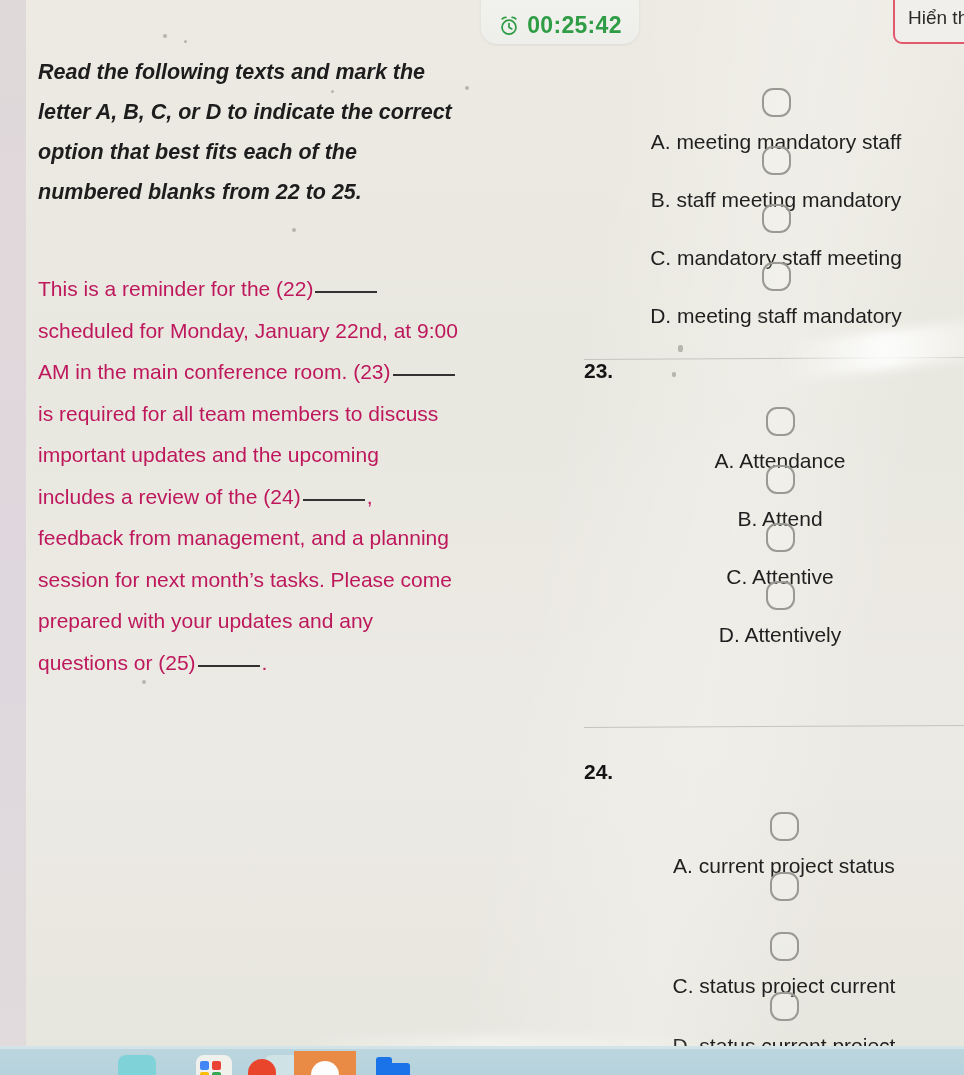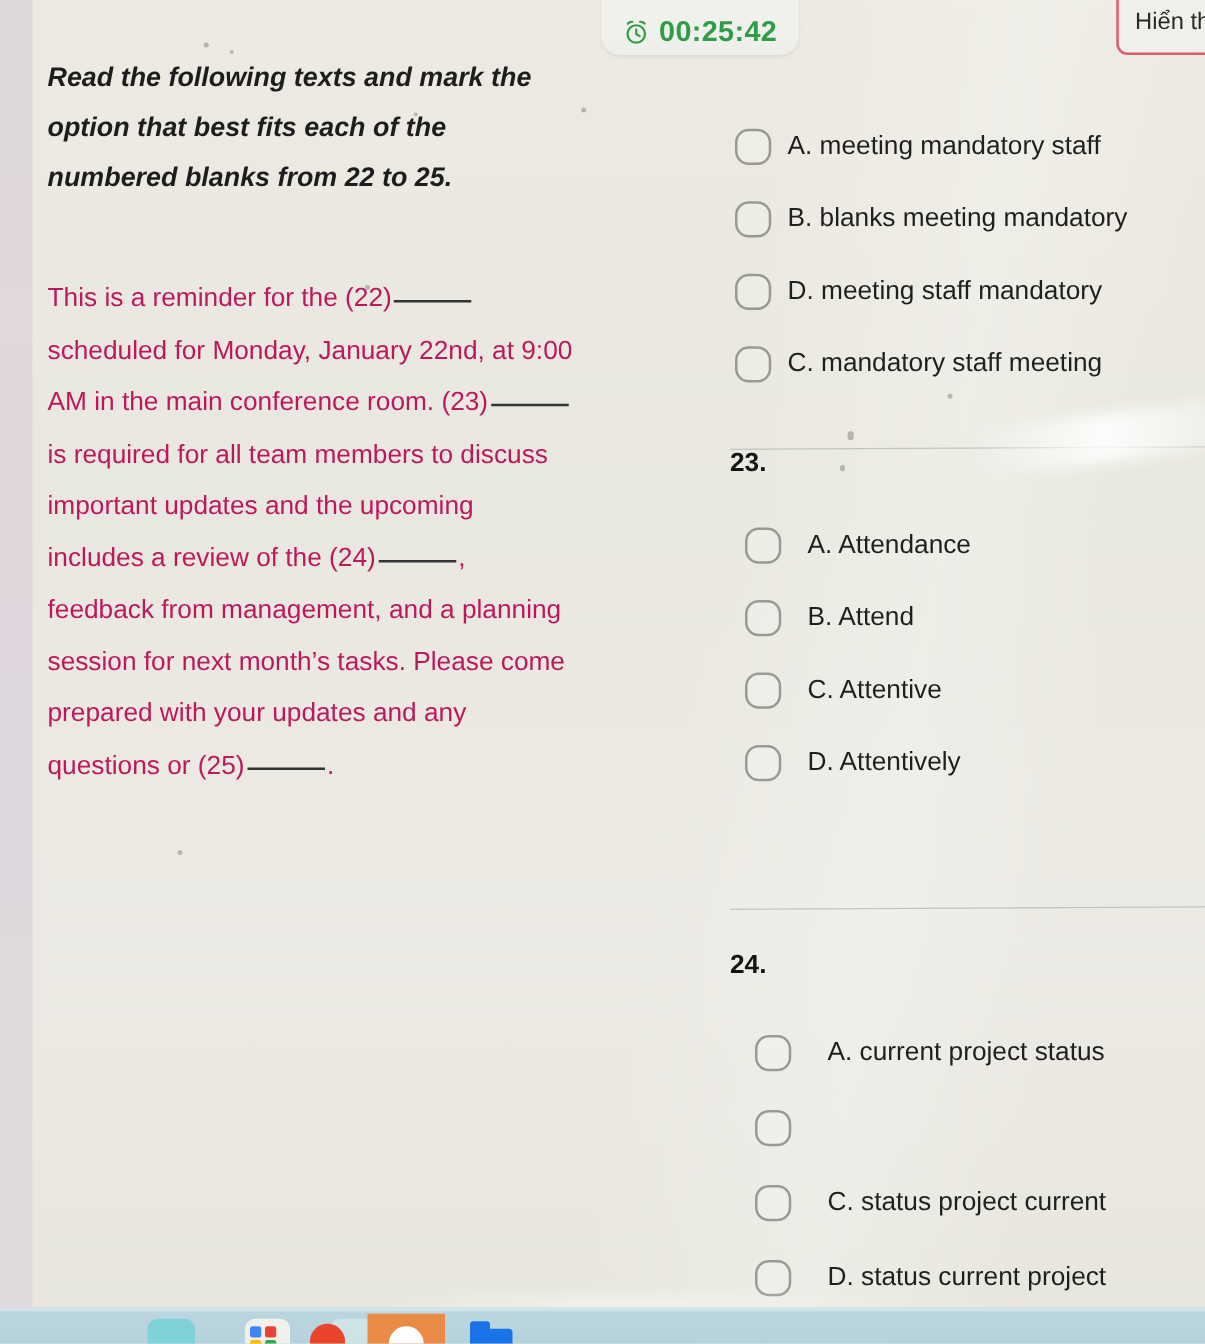--- a/index.html
+++ b/index.html
@@ -83,21 +83,21 @@
     white-space: nowrap;
   }
   .show-btn span {
     font-size: 19px;
     color: #2b2b2b;
   }
 
   
   .left-col {
     position: absolute;
-    left: 38px; top: 42px;
+    left: 38px; top: 52px;
     width: 512px;
   }
   .instructions {
     font-size: 21.5px;
     font-weight: bold;
     font-style: italic;
     color: #1d1d1d;
     line-height: 40px;
     text-align: justify;
     text-justify: inter-word;
@@ -145,20 +145,21 @@
     color: #141414;
     padding-left: 18px;
   }
 
   .options { list-style: none; }
   .option {
     display: flex;
     align-items: center;
     gap: 13px;
     padding-left: 22px;
+    flex-direction: column;
   }
   .radio {
     flex: 0 0 auto;
     width: 29px;
     height: 29px;
     border: 2px solid #9a9a94;
     border-radius: 11px;
     background: rgba(255,255,255,.18);
   }
   .option-label {
@@ -227,20 +228,21 @@
 </div>
 
 <div class="show-btn">
   <span>Hiển th</span>
 </div>
 
 <div class="left-col">
 
   <div class="instructions">
     <span>Read the following texts and mark the</span>
+    <span>letter A, B, C, or D to indicate the correct</span>
     <span>option that best fits each of the</span>
     <span class="last">numbered blanks from 22 to 25.</span>
   </div>
 
   <div class="passage">
     <span>
       <span>This  is  a  reminder  for  the  (22)</span><span class="blank"></span>
     </span>
     <span>scheduled for Monday, January 22nd, at 9:00</span>
     <span>
@@ -264,29 +266,29 @@
 <div class="right-col">
 
   <div class="q-block">
     <ul class="options" id="q22">
       <li class="option">
         <span class="radio"></span>
         <span class="option-label">A. meeting mandatory staff</span>
       </li>
       <li class="option">
         <span class="radio"></span>
-        <span class="option-label">B. blanks meeting mandatory</span>
+        <span class="option-label">B. staff meeting mandatory</span>
+      </li>
+      <li class="option">
+        <span class="radio"></span>
+        <span class="option-label">C. mandatory staff meeting</span>
       </li>
       <li class="option">
         <span class="radio"></span>
         <span class="option-label">D. meeting staff mandatory</span>
-      </li>
-      <li class="option">
-        <span class="radio"></span>
-        <span class="option-label">C. mandatory staff meeting</span>
       </li>
     </ul>
   </div>
 
   <div class="q-block" id="q23-wrap">
     <div class="divider"></div>
     <div class="q-number">23.</div>
     <ul class="options" id="q23">
       <li class="option">
         <span class="radio"></span>

